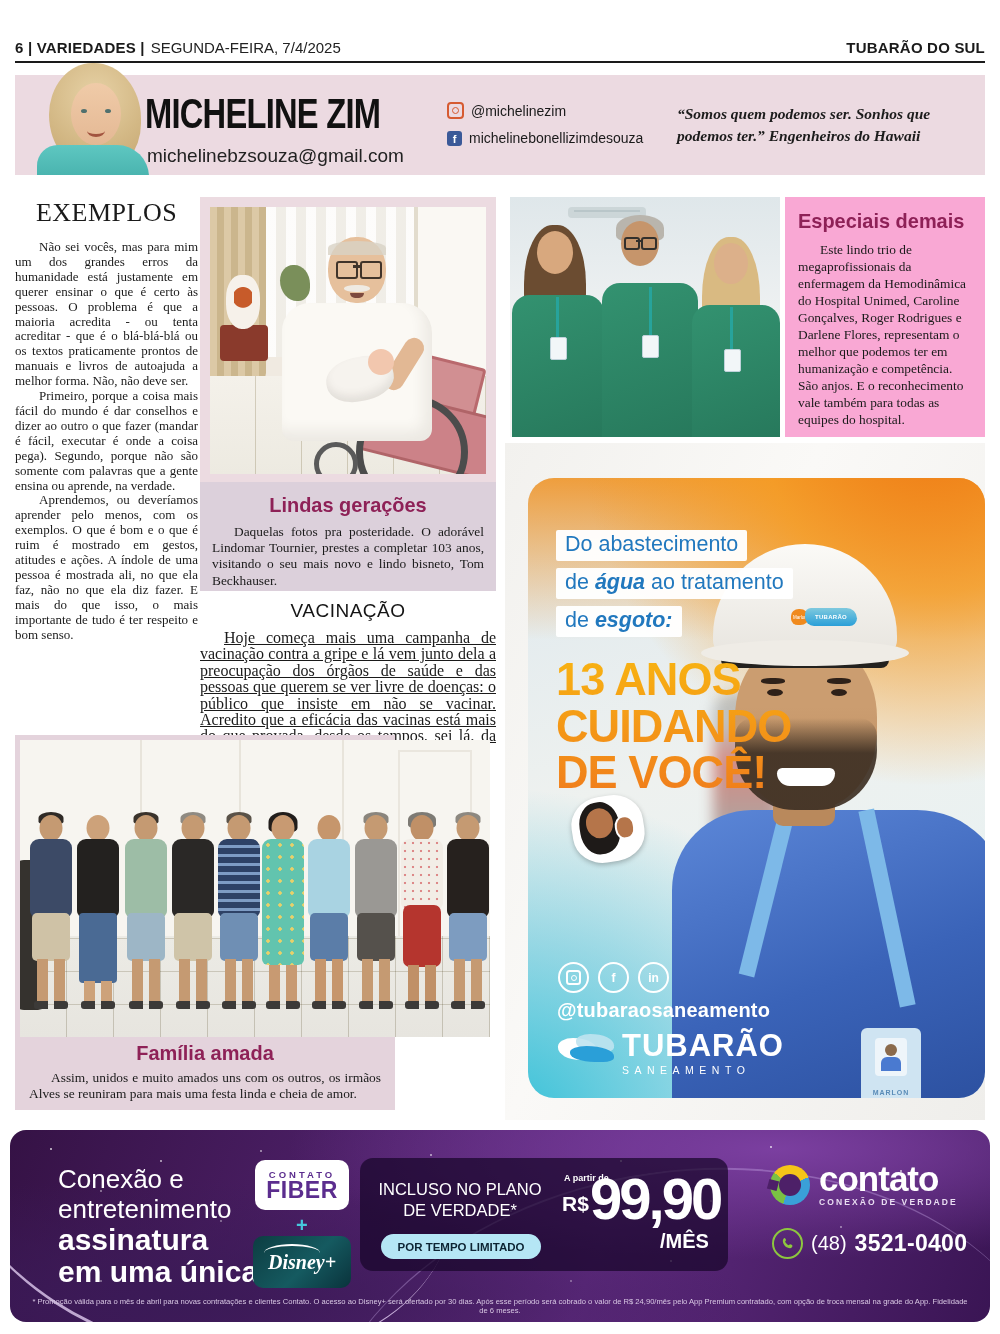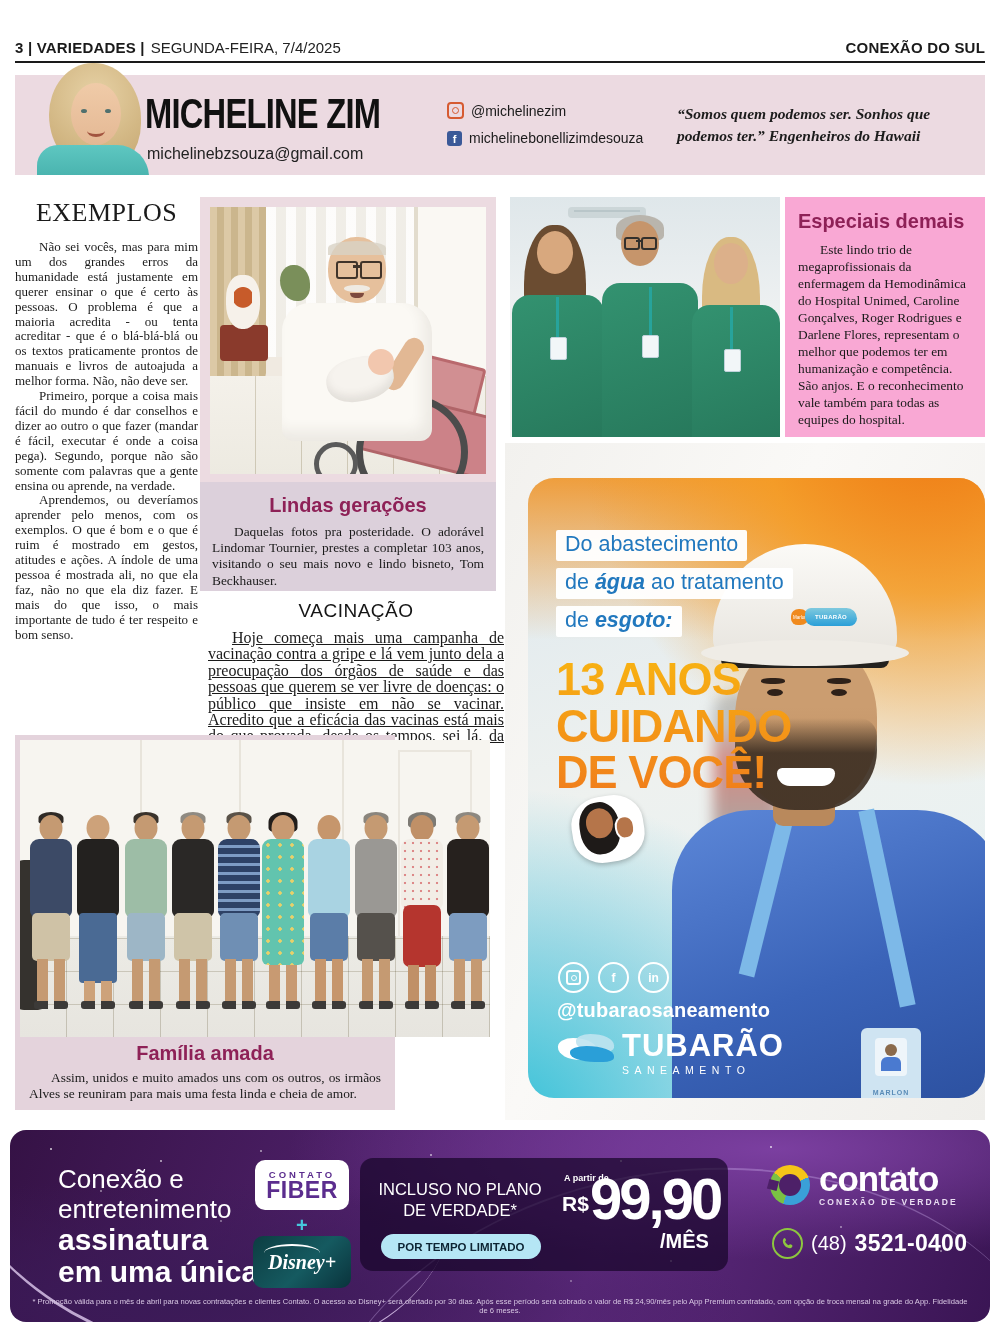--- a/index.html
+++ b/index.html
@@ -20,21 +20,21 @@
   .av-hair{position:absolute;left:20px;top:2px;width:92px;height:110px;border-radius:48% 52% 46% 54%;
            background:radial-gradient(circle at 50% 30%,#e7d2a6 0%,#d3b885 55%,#c2a36e 100%);}
   .av-face{position:absolute;left:42px;top:22px;width:50px;height:62px;border-radius:50%;
            background:linear-gradient(#f0cba8,#e4b globalization);background:linear-gradient(#f0cba8,#e4b894);}
   .av-eye{position:absolute;width:6px;height:4px;border-radius:50%;background:#50706e;top:26px;}
   .av-smile{position:absolute;left:16px;top:42px;width:18px;height:9px;border-bottom:3px solid #a2543f;border-radius:50%;}
   .av-body{position:absolute;left:8px;top:84px;width:112px;height:32px;border-radius:22px 34px 0 0;
            background:linear-gradient(#5ec7c1,#49b3ae);}
   .who-name{position:absolute;left:130px;top:14px;font-size:43px;font-weight:700;letter-spacing:-1px;
             transform:scaleX(.76);transform-origin:left;color:#111;white-space:nowrap;}
-  .who-mail{position:absolute;left:132px;top:70px;font-size:16px;color:#222;}
+  .who-mail{position:absolute;left:132px;top:70px;font-size:19px;color:#222;}
   .social{position:absolute;left:432px;top:27px;font-size:14px;}
   .srow{display:flex;align-items:center;gap:7px;margin-bottom:11px;}
   .ig-ic{width:13px;height:13px;border:2px solid #d65a31;border-radius:4px;position:relative;flex:0 0 auto;}
   .ig-ic::before{content:"";position:absolute;left:3px;top:3px;width:5px;height:5px;border:1.5px solid #d65a31;border-radius:50%;}
   .fb-ic{width:15px;height:15px;background:#3b5998;border-radius:3px;color:#fff;font-weight:700;
          font-size:11px;display:flex;align-items:flex-end;justify-content:center;line-height:13px;flex:0 0 auto;}
   .quote{position:absolute;left:662px;top:28px;width:300px;font-family:"Liberation Serif",serif;
          font-style:italic;font-weight:700;font-size:15.5px;line-height:1.45;color:#1c1c1c;}
 
   
@@ -43,21 +43,21 @@
             letter-spacing:.5px;margin:0 0 12px;}
   .bodytext p{font-family:"Liberation Serif",serif;font-size:13px;line-height:14.9px;text-align:justify;
               text-indent:24px;margin:0;}
   
   .photo-card{position:absolute;left:200px;top:197px;width:296px;height:285px;background:#ecdbe1;}
   .photo-old{position:absolute;left:10px;top:10px;right:10px;bottom:8px;overflow:hidden;background:#f0eae1;}
   .cap-box{position:absolute;left:200px;top:482px;width:296px;height:109px;background:#dcd0db;padding-top:11px;box-sizing:border-box;}
   .cap-title{text-align:center;font-size:21px;font-weight:700;color:#8e2157;transform:scaleX(.95);}
   .cap-body{margin:6px 12px 0;font-family:"Liberation Serif",serif;font-size:13.4px;line-height:16.2px;
             text-align:justify;text-indent:22px;}
-  .vacina{position:absolute;left:200px;top:600px;width:296px;margin-left:8px;}
+  .vacina{position:absolute;left:200px;top:600px;width:296px;}
   .vac-title{text-align:center;font-size:19px;font-weight:400;letter-spacing:.5px;margin-bottom:8px;color:#151515;}
 
   
   .photo-nurses{position:absolute;left:510px;top:197px;width:270px;height:240px;overflow:hidden;
                 background:linear-gradient(180deg,#dfe7ea 0%,#edf0f1 45%,#f5f6f5 100%);}
   .especiais{position:absolute;left:785px;top:197px;width:200px;height:240px;background:#f9a8d4;
              padding:12px 13px;box-sizing:border-box;}
   .esp-title{font-size:21px;font-weight:700;color:#8e2157;transform:scaleX(.95);transform-origin:left;white-space:nowrap;}
   .esp-body{margin-top:8px;font-family:"Liberation Serif",serif;font-size:13.4px;line-height:17px;text-indent:22px;}
 
@@ -212,23 +212,23 @@
   .ph-n{font-size:23px;font-weight:700;letter-spacing:.3px;}
   .fineprint{position:absolute;left:2%;bottom:7px;width:96%;text-align:center;font-size:7.6px;color:#d9c8e4;}
 </style>
 </head>
 <body>
 
 <div class="page">
 
   <header class="topbar">
     <div>
-      <span class="tb-b">3 | VARIEDADES |</span><span class="tb-d">SEGUNDA-FEIRA, 7/4/2025</span>
-    </div>
-    <div class="tb-b">CONEXÃO DO SUL</div>
+      <span class="tb-b">6 | VARIEDADES |</span><span class="tb-d">SEGUNDA-FEIRA, 7/4/2025</span>
+    </div>
+    <div class="tb-b">TUBARÃO DO SUL</div>
   </header>
 
   <section class="banner">
     <div class="avatar">
       <div class="av-hair"></div>
       <div class="av-face">
         <div class="av-eye" style="left:10px;"></div>
           <div class="av-eye" style="right:10px;"></div>
         <div class="av-smile"></div>
       </div>

